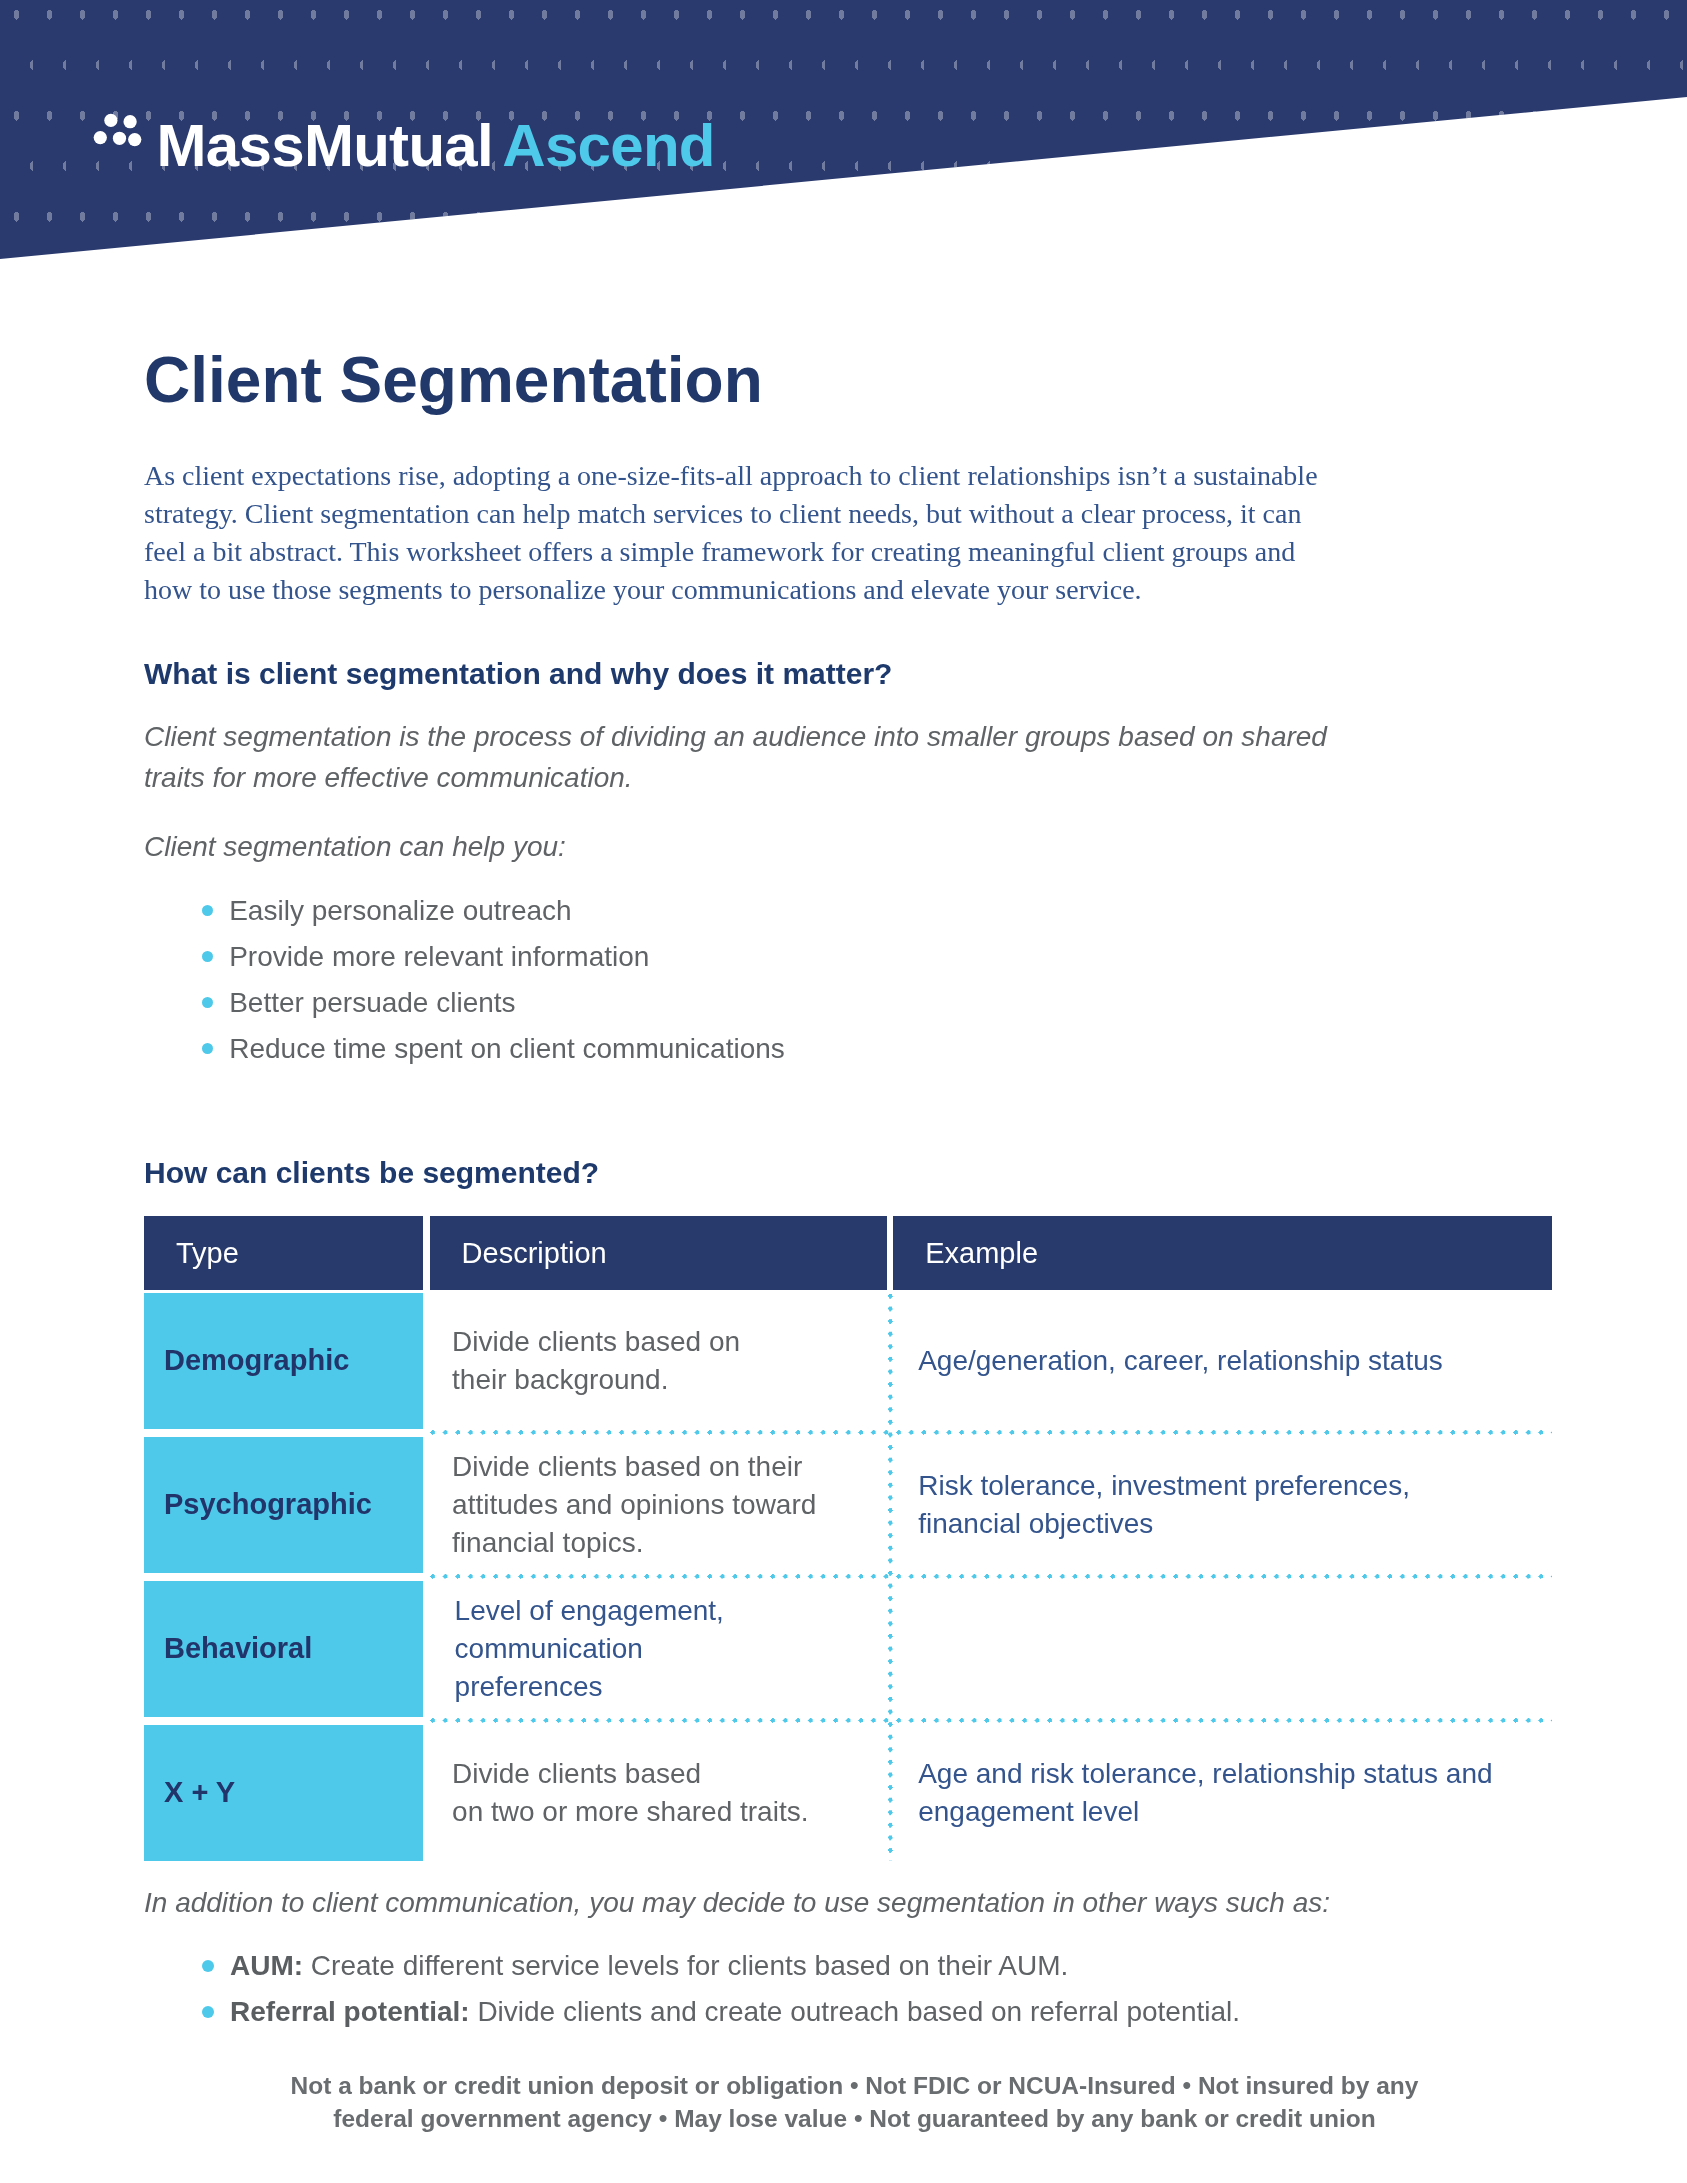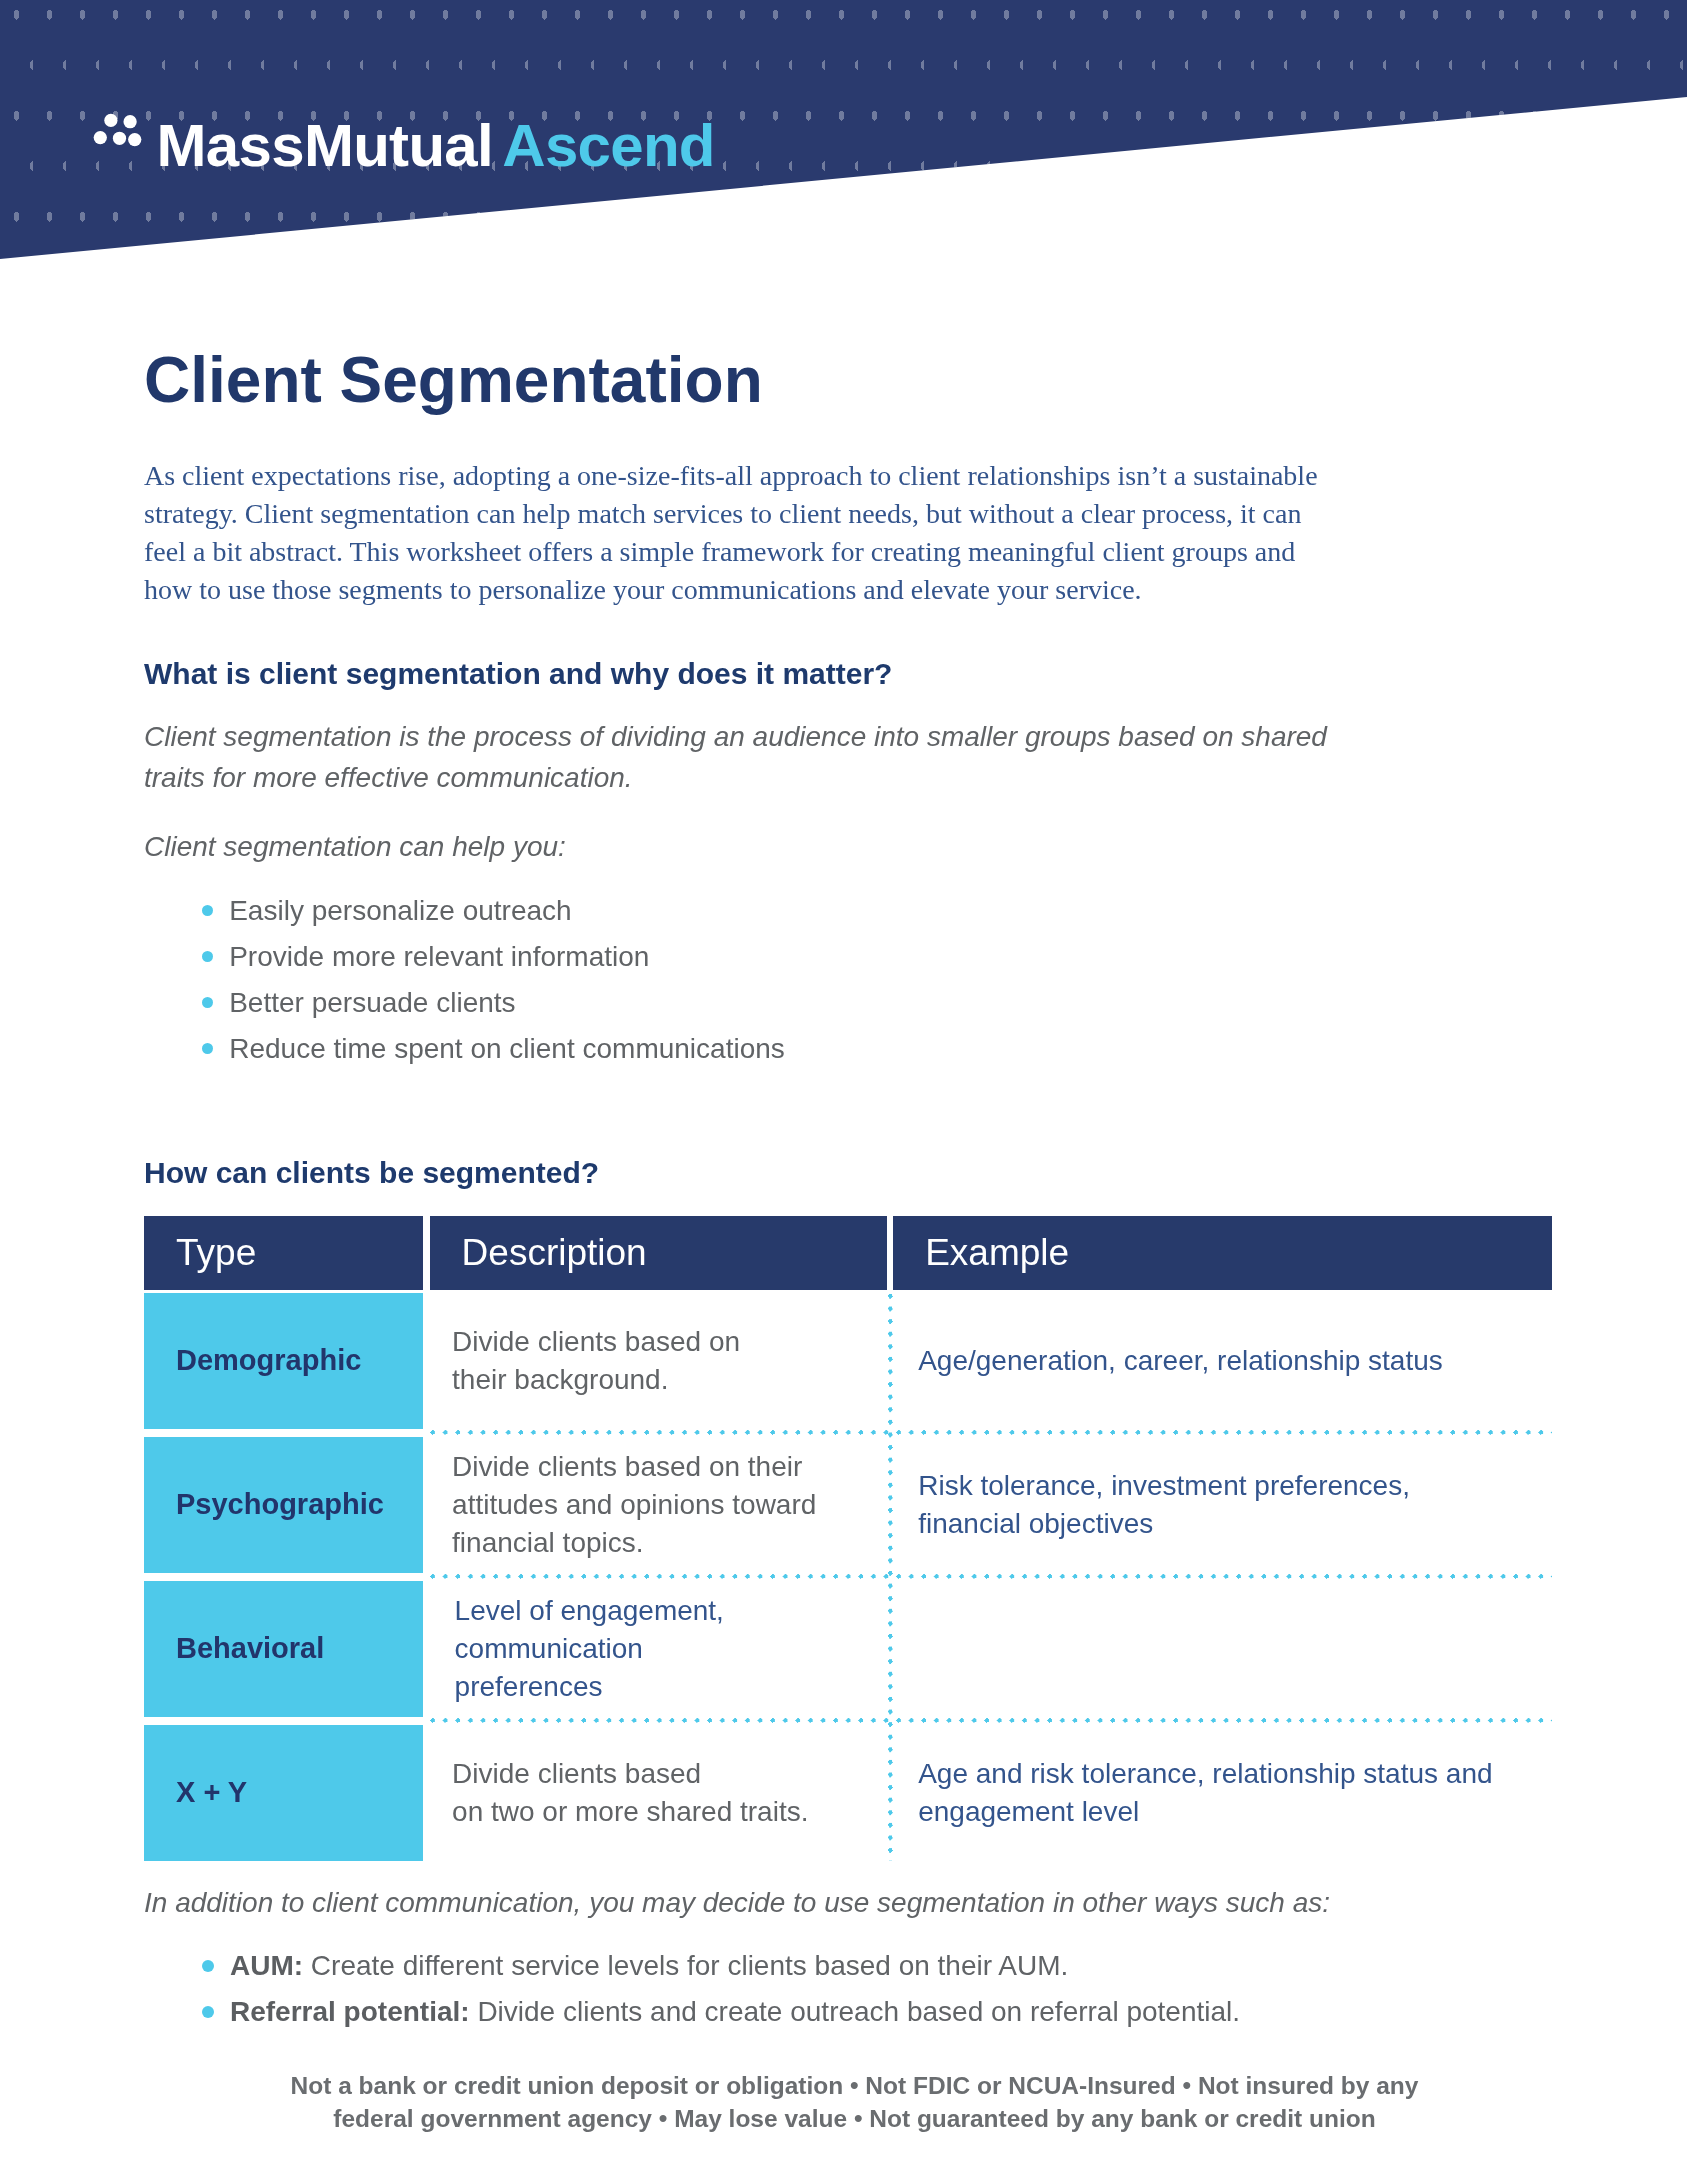--- a/index.html
+++ b/index.html
@@ -35,32 +35,32 @@
   .bullet{display:flex;align-items:flex-start;margin-bottom:17px;font-size:28px;color:#606366;line-height:29px;}
   .bullet .dot{flex:0 0 auto;width:11.2px;height:11.2px;border-radius:50%;background:#4EC9EA;margin:9.3px 16px 0 58px;}
   .obullets{margin-top:26.5px;}
   .obullet{display:flex;align-items:flex-start;margin-bottom:17px;font-size:28px;color:#606366;line-height:29px;}
   .obullet .dot{flex:0 0 auto;width:12px;height:12px;border-radius:50%;background:#4EC9EA;margin:8.6px 16px 0 58px;}
   .obullet b{font-weight:700;color:#5B5E61;}
   
   .seg-table{margin-top:26.5px;width:1408px;}
   .thead,.trow{display:grid;grid-template-columns:279px 457px 659px;column-gap:6.6px;}
   .th{background:#273A6B;color:#ffffff;height:74px;display:flex;align-items:center;
-      font-size:37px;padding-left:32px;box-sizing:border-box;}
+      font-size:29px;padding-left:32px;box-sizing:border-box;}
   .tbody{position:relative;margin-top:2.6px;}
   .tbody::after{content:"";position:absolute;top:0;bottom:0;left:744px;width:5.3px;
       background-image:radial-gradient(circle 2.3px at 2.6px 3.3px, #4EC9EA 98%, transparent 100%);
       background-size:5.3px 12.6px;background-repeat:repeat-y;}
   .trow{min-height:136px;}
   .trow + .trow{margin-top:8px;position:relative;}
   .trow + .trow::before{content:"";position:absolute;top:-6.6px;left:286px;right:0;height:5.3px;
       background-image:radial-gradient(circle 2.3px at 2.6px 2.6px, #4EC9EA 98%, transparent 100%);
       background-size:12.6px 5.3px;background-repeat:repeat-x;}
   .cell{display:flex;align-items:center;box-sizing:border-box;}
-  .cell-type{background:#4EC9EA;color:#22356B;font-weight:700;font-size:29px;padding-left:32px;}
+  .cell-type{background:#4EC9EA;color:#22356B;font-weight:700;font-size:29px;padding-left:20px;}
   .cell-desc{color:#606366;font-size:28px;line-height:38px;padding-left:22.5px;white-space:pre-line;}
   .cell-ex{color:#33548C;font-size:28px;line-height:38px;padding-left:25px;white-space:pre-line;}
   
   .footer{position:absolute;left:0;width:1687px;top:2069px;text-align:center;
       color:#6A6D70;font-weight:700;font-size:24.5px;line-height:33px;white-space:pre-line;padding-left:11px;}
 </style>
 </head>
 <body>
 
 <div class="banner">

